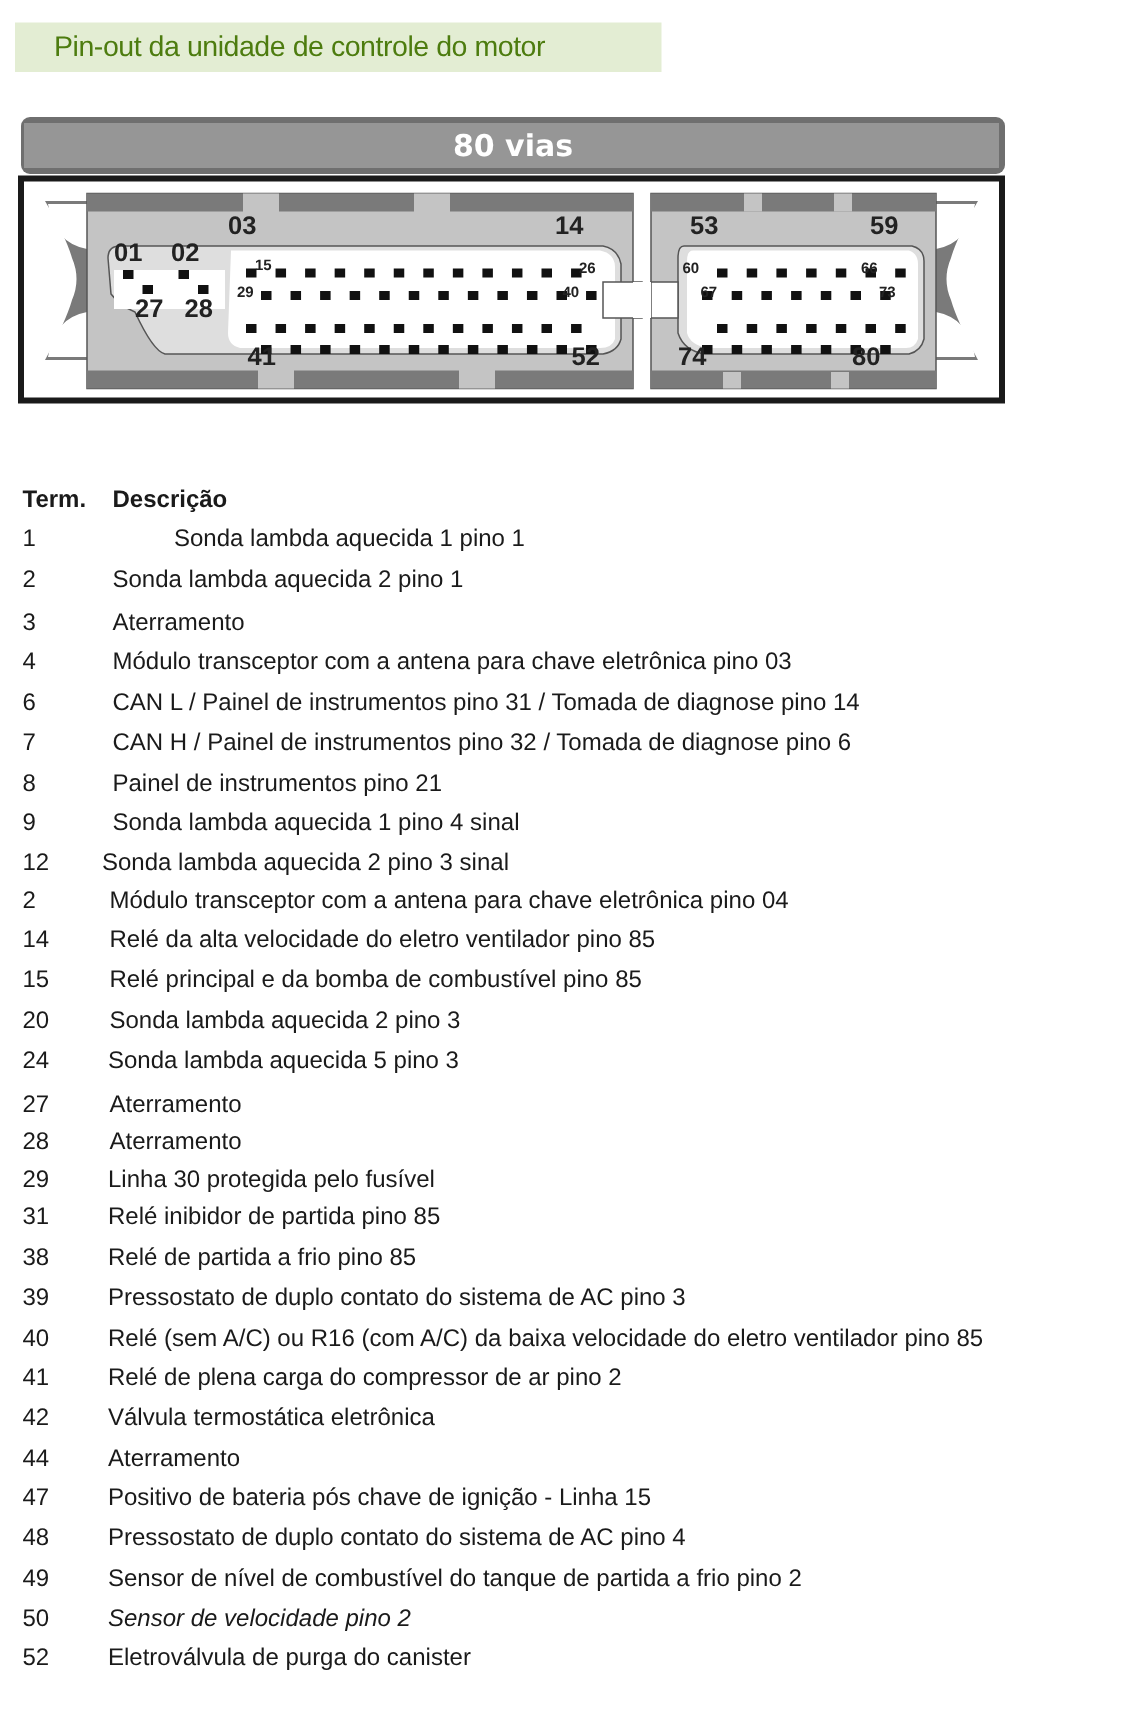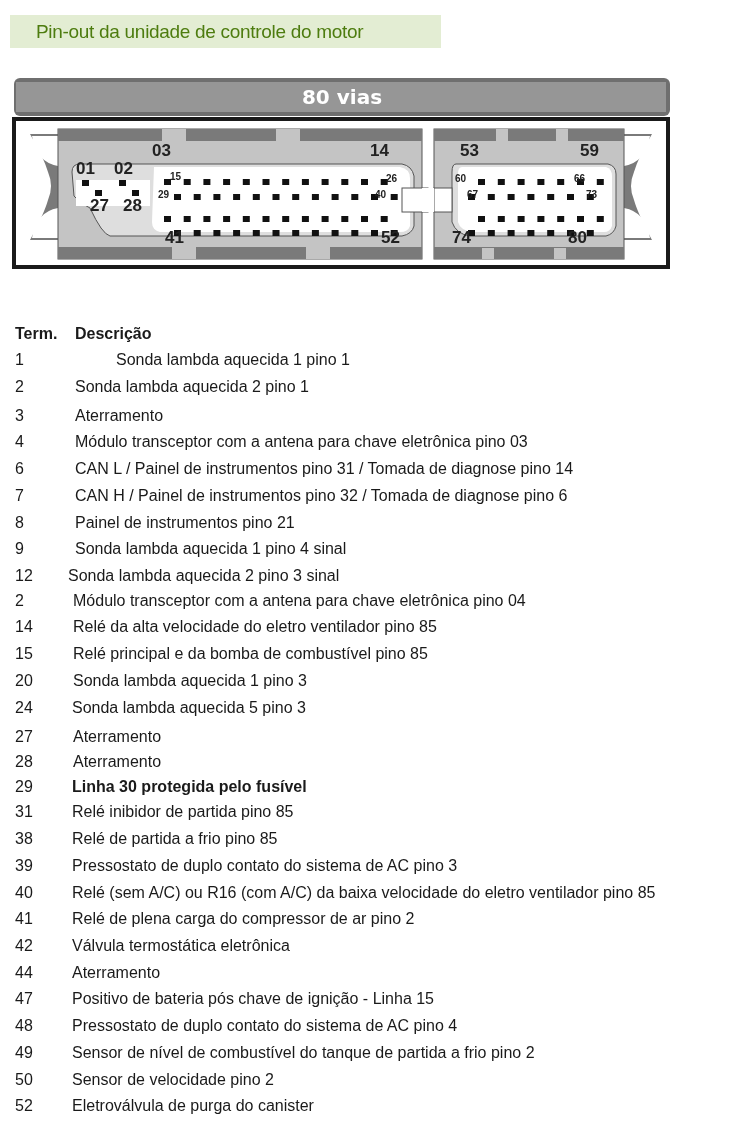--- a/index.html
+++ b/index.html
@@ -230,37 +230,37 @@
       <div class="row" style="top: 296px;">
         <span class="term">14</span>
         <span class="desc" style="left: 73px;">Relé  da alta velocidade do eletro ventilador pino 85</span>
       </div>
       <div class="row" style="top: 323px;">
         <span class="term">15</span>
         <span class="desc" style="left: 73px;">Relé  principal e da bomba de combustível pino 85</span>
       </div>
       <div class="row" style="top: 350px;">
         <span class="term">20</span>
-        <span class="desc" style="left: 73px;">Sonda lambda aquecida 1  pino 3</span>
+        <span class="desc" style="left: 73px;">Sonda lambda aquecida 2  pino 3</span>
       </div>
       <div class="row" style="top: 377px;">
         <span class="term">24</span>
         <span class="desc" style="left: 72px;">Sonda lambda aquecida 5  pino 3</span>
       </div>
       <div class="row" style="top: 406px;">
         <span class="term">27</span>
         <span class="desc" style="left: 73px;">Aterramento</span>
       </div>
       <div class="row" style="top: 431px;">
         <span class="term">28</span>
         <span class="desc" style="left: 73px;">Aterramento</span>
       </div>
       <div class="row" style="top: 456px;">
         <span class="term">29</span>
-        <span class="desc" style="left: 72px; font-weight: bold;">Linha 30 protegida pelo fusível</span>
+        <span class="desc" style="left: 72px;">Linha 30 protegida pelo fusível</span>
       </div>
       <div class="row" style="top: 481px;">
         <span class="term">31</span>
         <span class="desc" style="left: 72px;">Relé inibidor de partida pino 85</span>
       </div>
       <div class="row" style="top: 508px;">
         <span class="term">38</span>
         <span class="desc" style="left: 72px;">Relé de partida a frio pino 85</span>
       </div>
       <div class="row" style="top: 535px;">
@@ -290,20 +290,20 @@
       <div class="row" style="top: 695px;">
         <span class="term">48</span>
         <span class="desc" style="left: 72px;">Pressostato de duplo contato do sistema de AC pino 4</span>
       </div>
       <div class="row" style="top: 722px;">
         <span class="term">49</span>
         <span class="desc" style="left: 72px;">Sensor de nível de combustível do tanque de partida a frio pino 2</span>
       </div>
       <div class="row" style="top: 749px;">
         <span class="term">50</span>
-        <span class="desc" style="left: 72px;">Sensor de velocidade pino 2</span>
+        <span class="desc" style="left: 72px; font-style: italic;">Sensor de velocidade pino 2</span>
       </div>
       <div class="row" style="top: 775px;">
         <span class="term">52</span>
         <span class="desc" style="left: 72px;">Eletroválvula de purga do canister</span>
       </div>
     </div>
 </div>
 
 </body></html>

